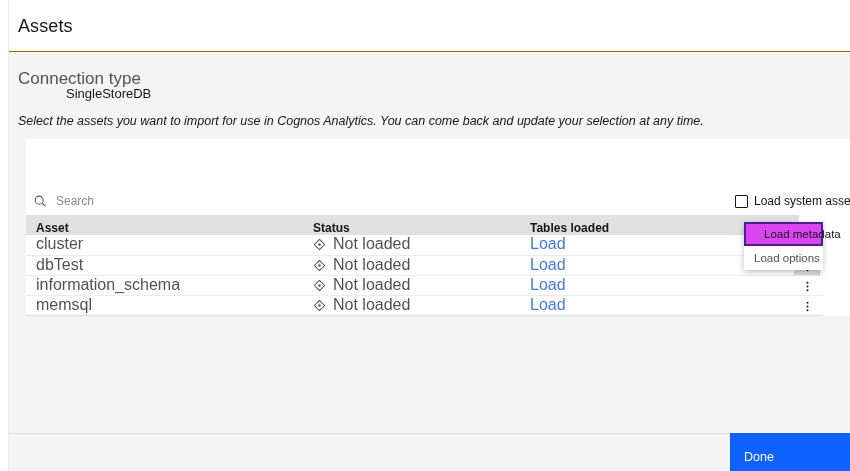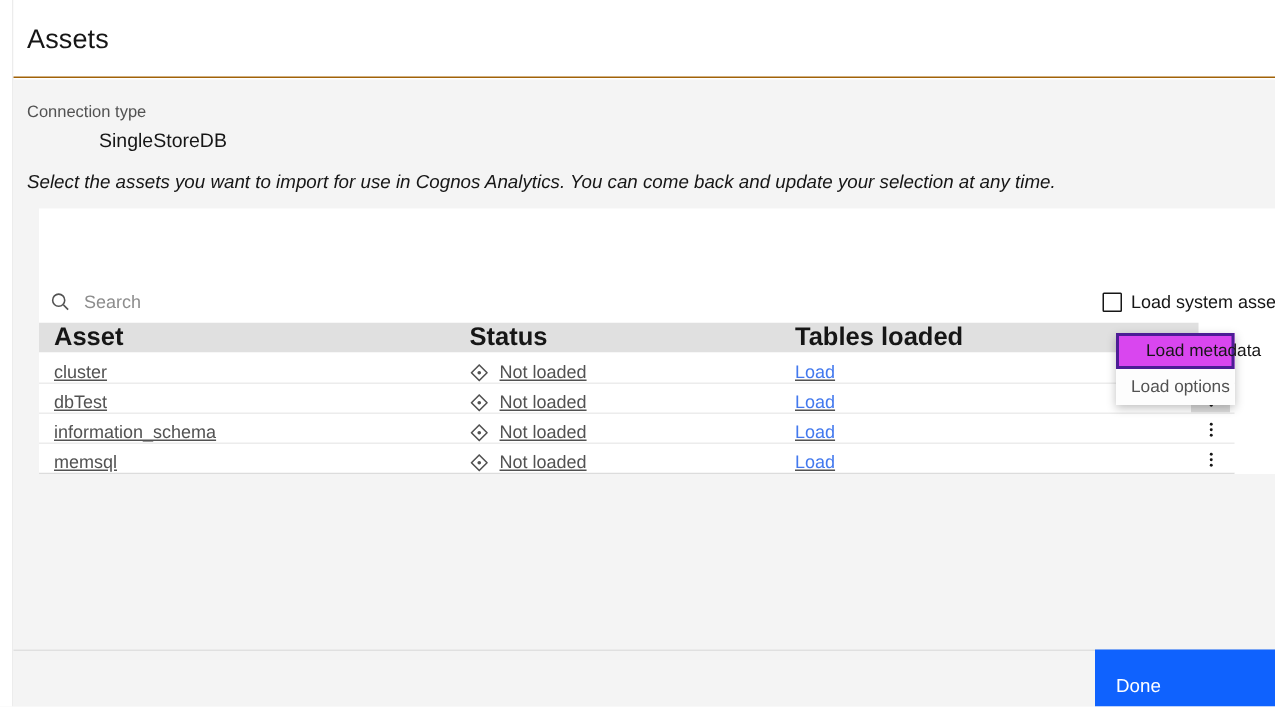--- a/index.html
+++ b/index.html
@@ -16,42 +16,42 @@
   
   .left-strip { position: absolute; left: 0; top: 0; width: 9px; height: 471px; background: #ffffff; border-right: 1px solid #ececec; z-index: 1; }
 
   
   .panel-header { position: absolute; left: 9px; top: 0; right: 0; height: 52px; background: #ffffff; border-bottom: 1px solid #a16207; z-index: 2; }
   .panel-title { position: absolute; left: 9px; top: 16px; font-size: 18px; font-weight: 400; color: #161616; letter-spacing: 0.1px; }
 
   
   .panel-body { position: absolute; left: 9px; top: 53px; right: 0; bottom: 38px; background: #f4f4f4; z-index: 2; }
 
-  .conn-label { position: absolute; left: 18px; top: 69px; font-size: 11px; color: #525252; z-index: 3; text-align: center; }
+  .conn-label { position: absolute; left: 18px; top: 69px; font-size: 17px; color: #525252; z-index: 3; text-align: center; }
   .conn-value { position: absolute; left: 18px; top: 86px; font-size: 13px; color: #161616; z-index: 3; margin-left: 48px; }
   .description { position: absolute; left: 18px; top: 114px; font-size: 12.5px; color: #161616; z-index: 3; white-space: nowrap; font-style: italic; }
 
   
   .table-wrap { position: absolute; left: 26px; top: 139px; width: 824px; background: #ffffff; z-index: 3; }
 
   .toolbar { position: relative; height: 28px; background: #ffffff; display: flex; align-items: center; margin-top: 48px; }
   .search-area { display: flex; align-items: center; padding-left: 7px; flex: 1; height: 100%; }
   .search-icon { display: inline-flex; margin-right: 9px; }
   .search-input { border: none; outline: none; background: transparent; font-size: 12px; font-family: inherit; color: #161616; width: 300px; }
   .search-input::placeholder { color: #8d8d8d; }
   .checkbox-group { position: absolute; left: 709px; top: 0; height: 28px; display: flex; align-items: center; }
   .checkbox-box { width: 13px; height: 13px; border: 1px solid #161616; border-radius: 1px; background: #ffffff; margin-right: 6px; flex: none; cursor: pointer; }
   .checkbox-label { font-size: 12px; color: #161616; white-space: nowrap; }
 
-  .thead { width: 773px; height: 20px; background: #e0e0e0; display: flex; align-items: flex-end; font-size: 17px; font-weight: 700; color: #161616; }
+  .thead { width: 773px; height: 20px; background: #e0e0e0; display: flex; align-items: flex-end; font-size: 12px; font-weight: 700; color: #161616; }
   .col-asset { width: 287px; padding-left: 10px; }
   .col-status { width: 217px; display: flex; align-items: center; }
   .col-tables { flex: 1; }
 
-  .trow { width: 797px; height: 20px; display: flex; align-items: flex-end; font-size: 12px; color: #525252; background: #ffffff; position: relative; border-top: 1px solid #ececec; text-decoration: underline; }
+  .trow { width: 797px; height: 20px; display: flex; align-items: flex-start; font-size: 16px; color: #525252; background: #ffffff; position: relative; border-top: 1px solid #ececec; }
   .trow:first-of-type { border-top: none; }
   .tbody { border-bottom: 1px solid #dcdcdc; width: 797px; }
   .status-icon { display: inline-flex; margin-right: 7px; }
   .load-link { color: #4379ee; text-decoration: none; cursor: pointer; }
   .overflow-btn { position: absolute; right: 3px; top: 0; width: 26px; height: 20px; display: flex; align-items: center; justify-content: center; cursor: pointer; }
   .overflow-btn.active { background: #dcdcdc; }
 
   
   .context-menu { position: absolute; left: 744px; top: 222px; width: 79px; z-index: 10; box-shadow: 0 2px 6px rgba(0,0,0,0.25); }
   .menu-item { height: 24px; display: flex; align-items: center; padding-left: 10px; font-size: 11.5px; white-space: nowrap; cursor: pointer; }

